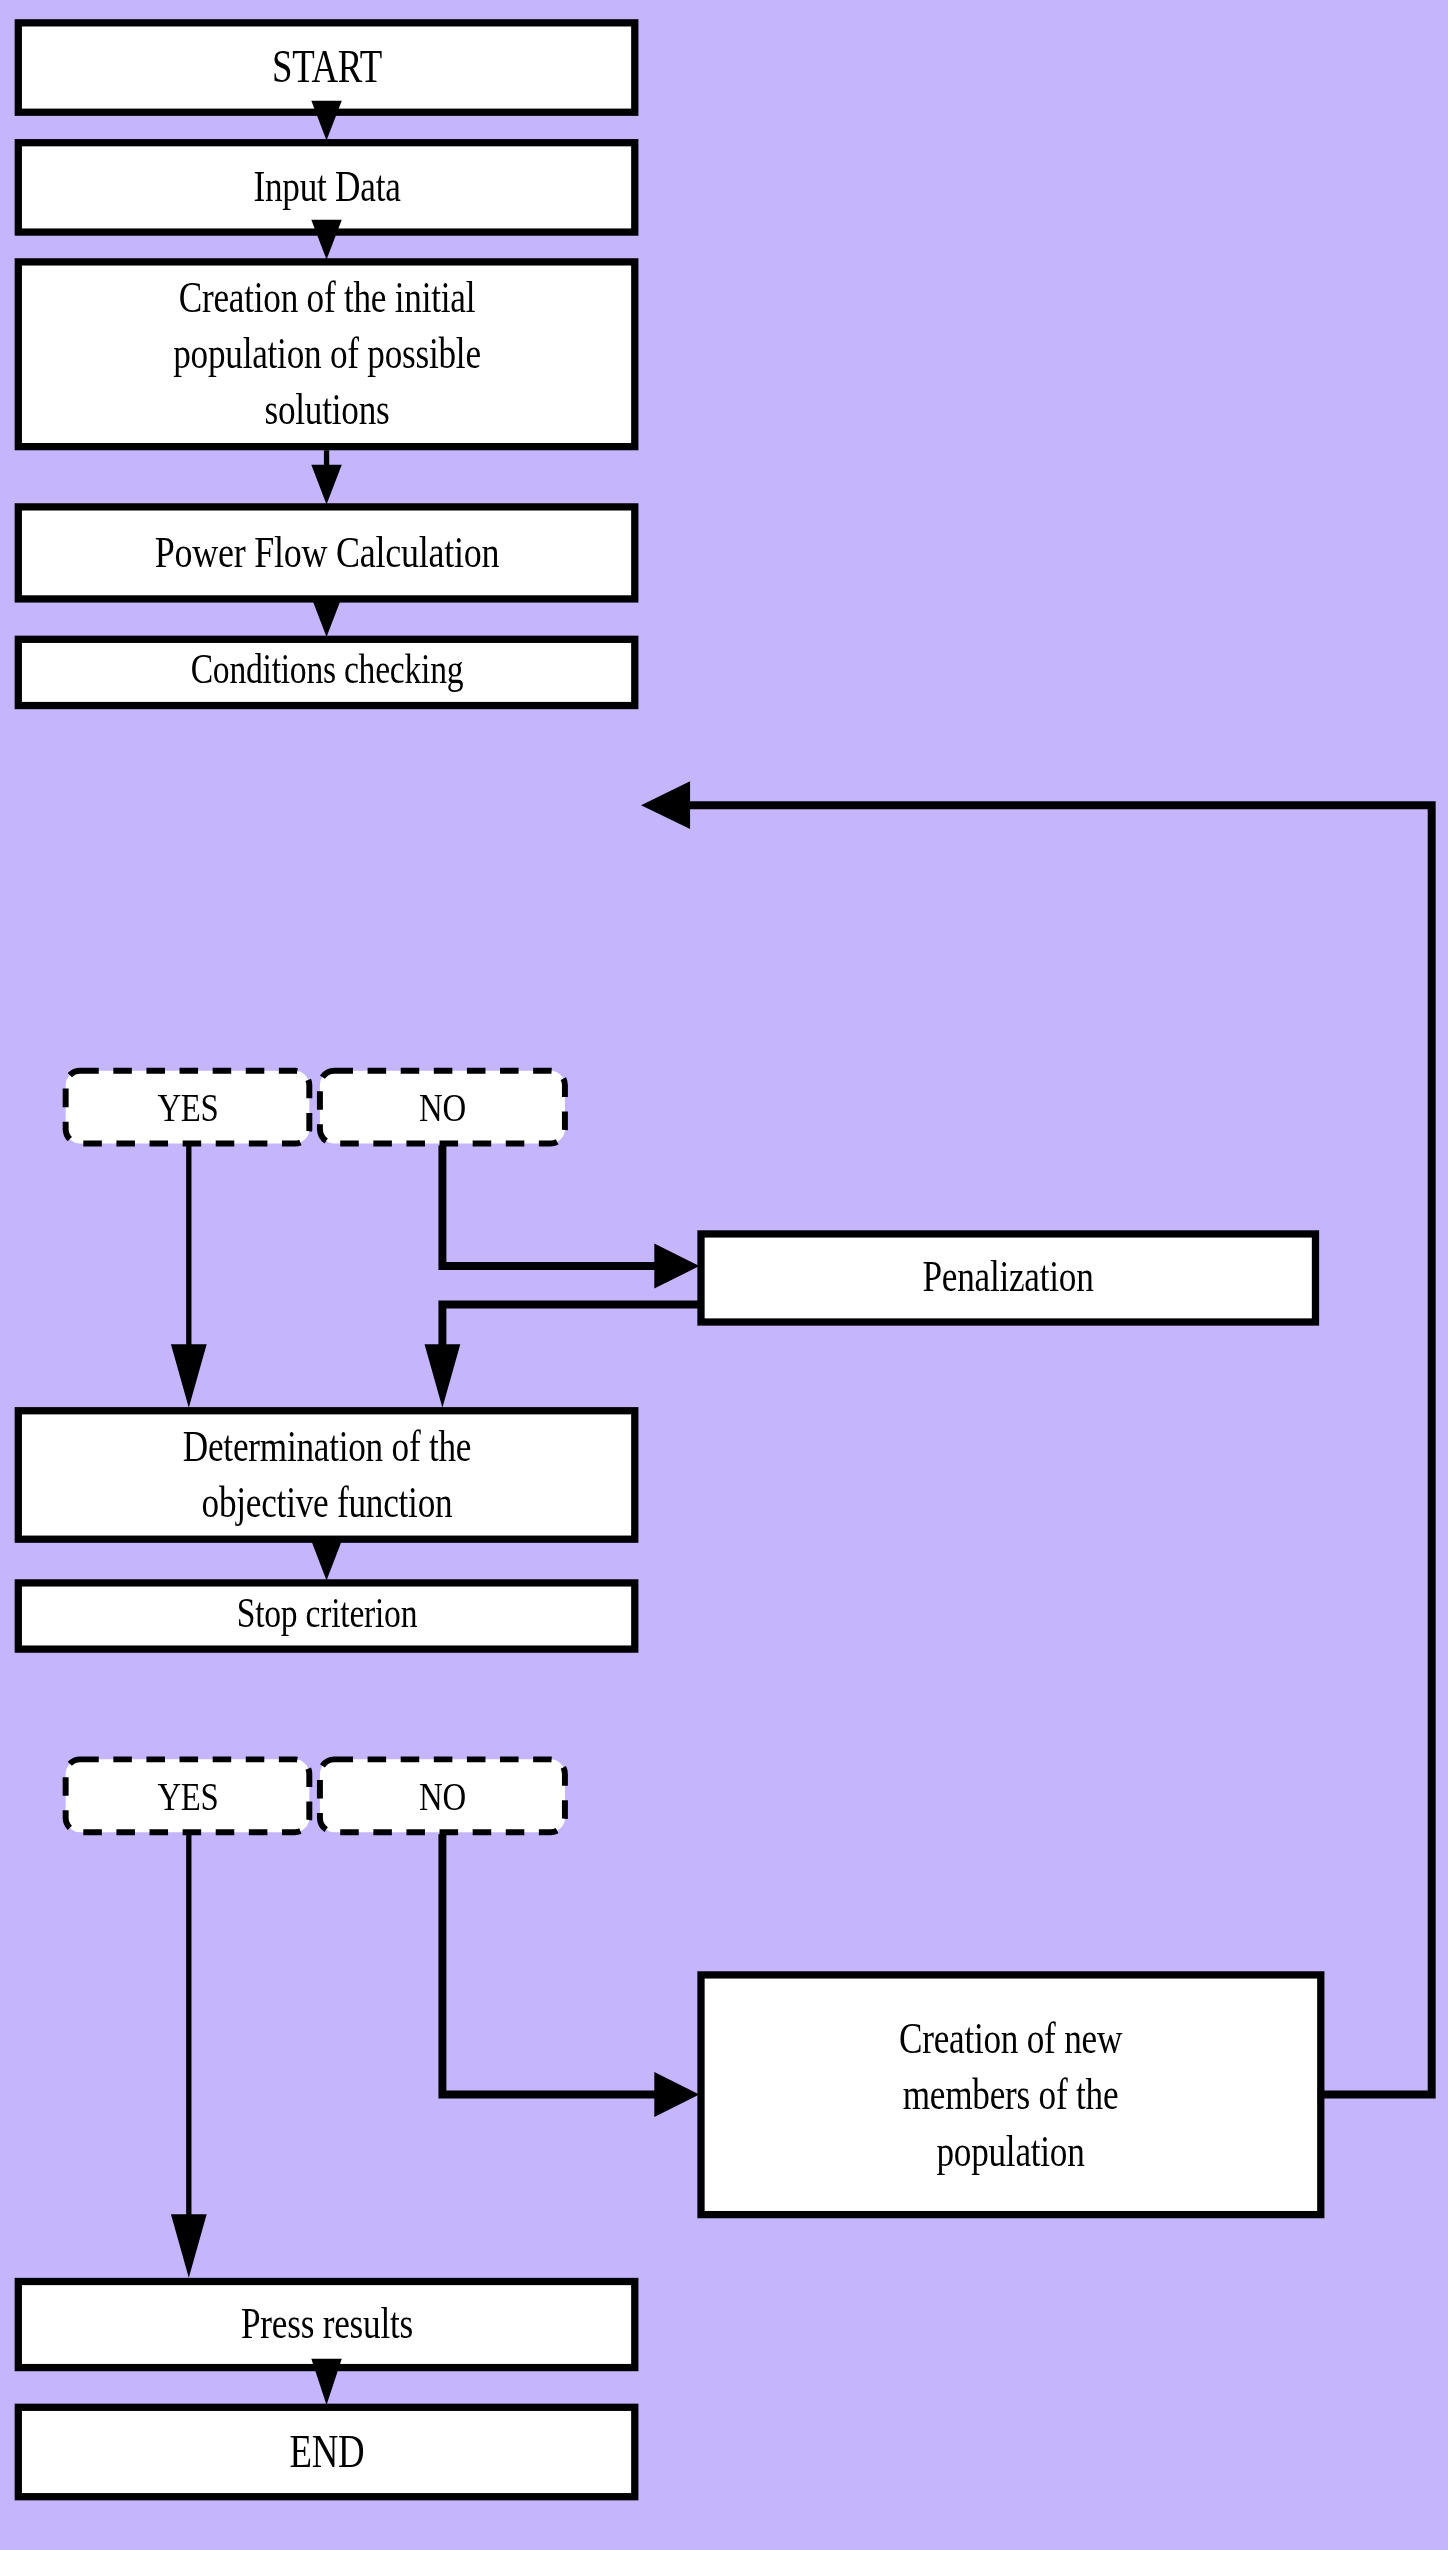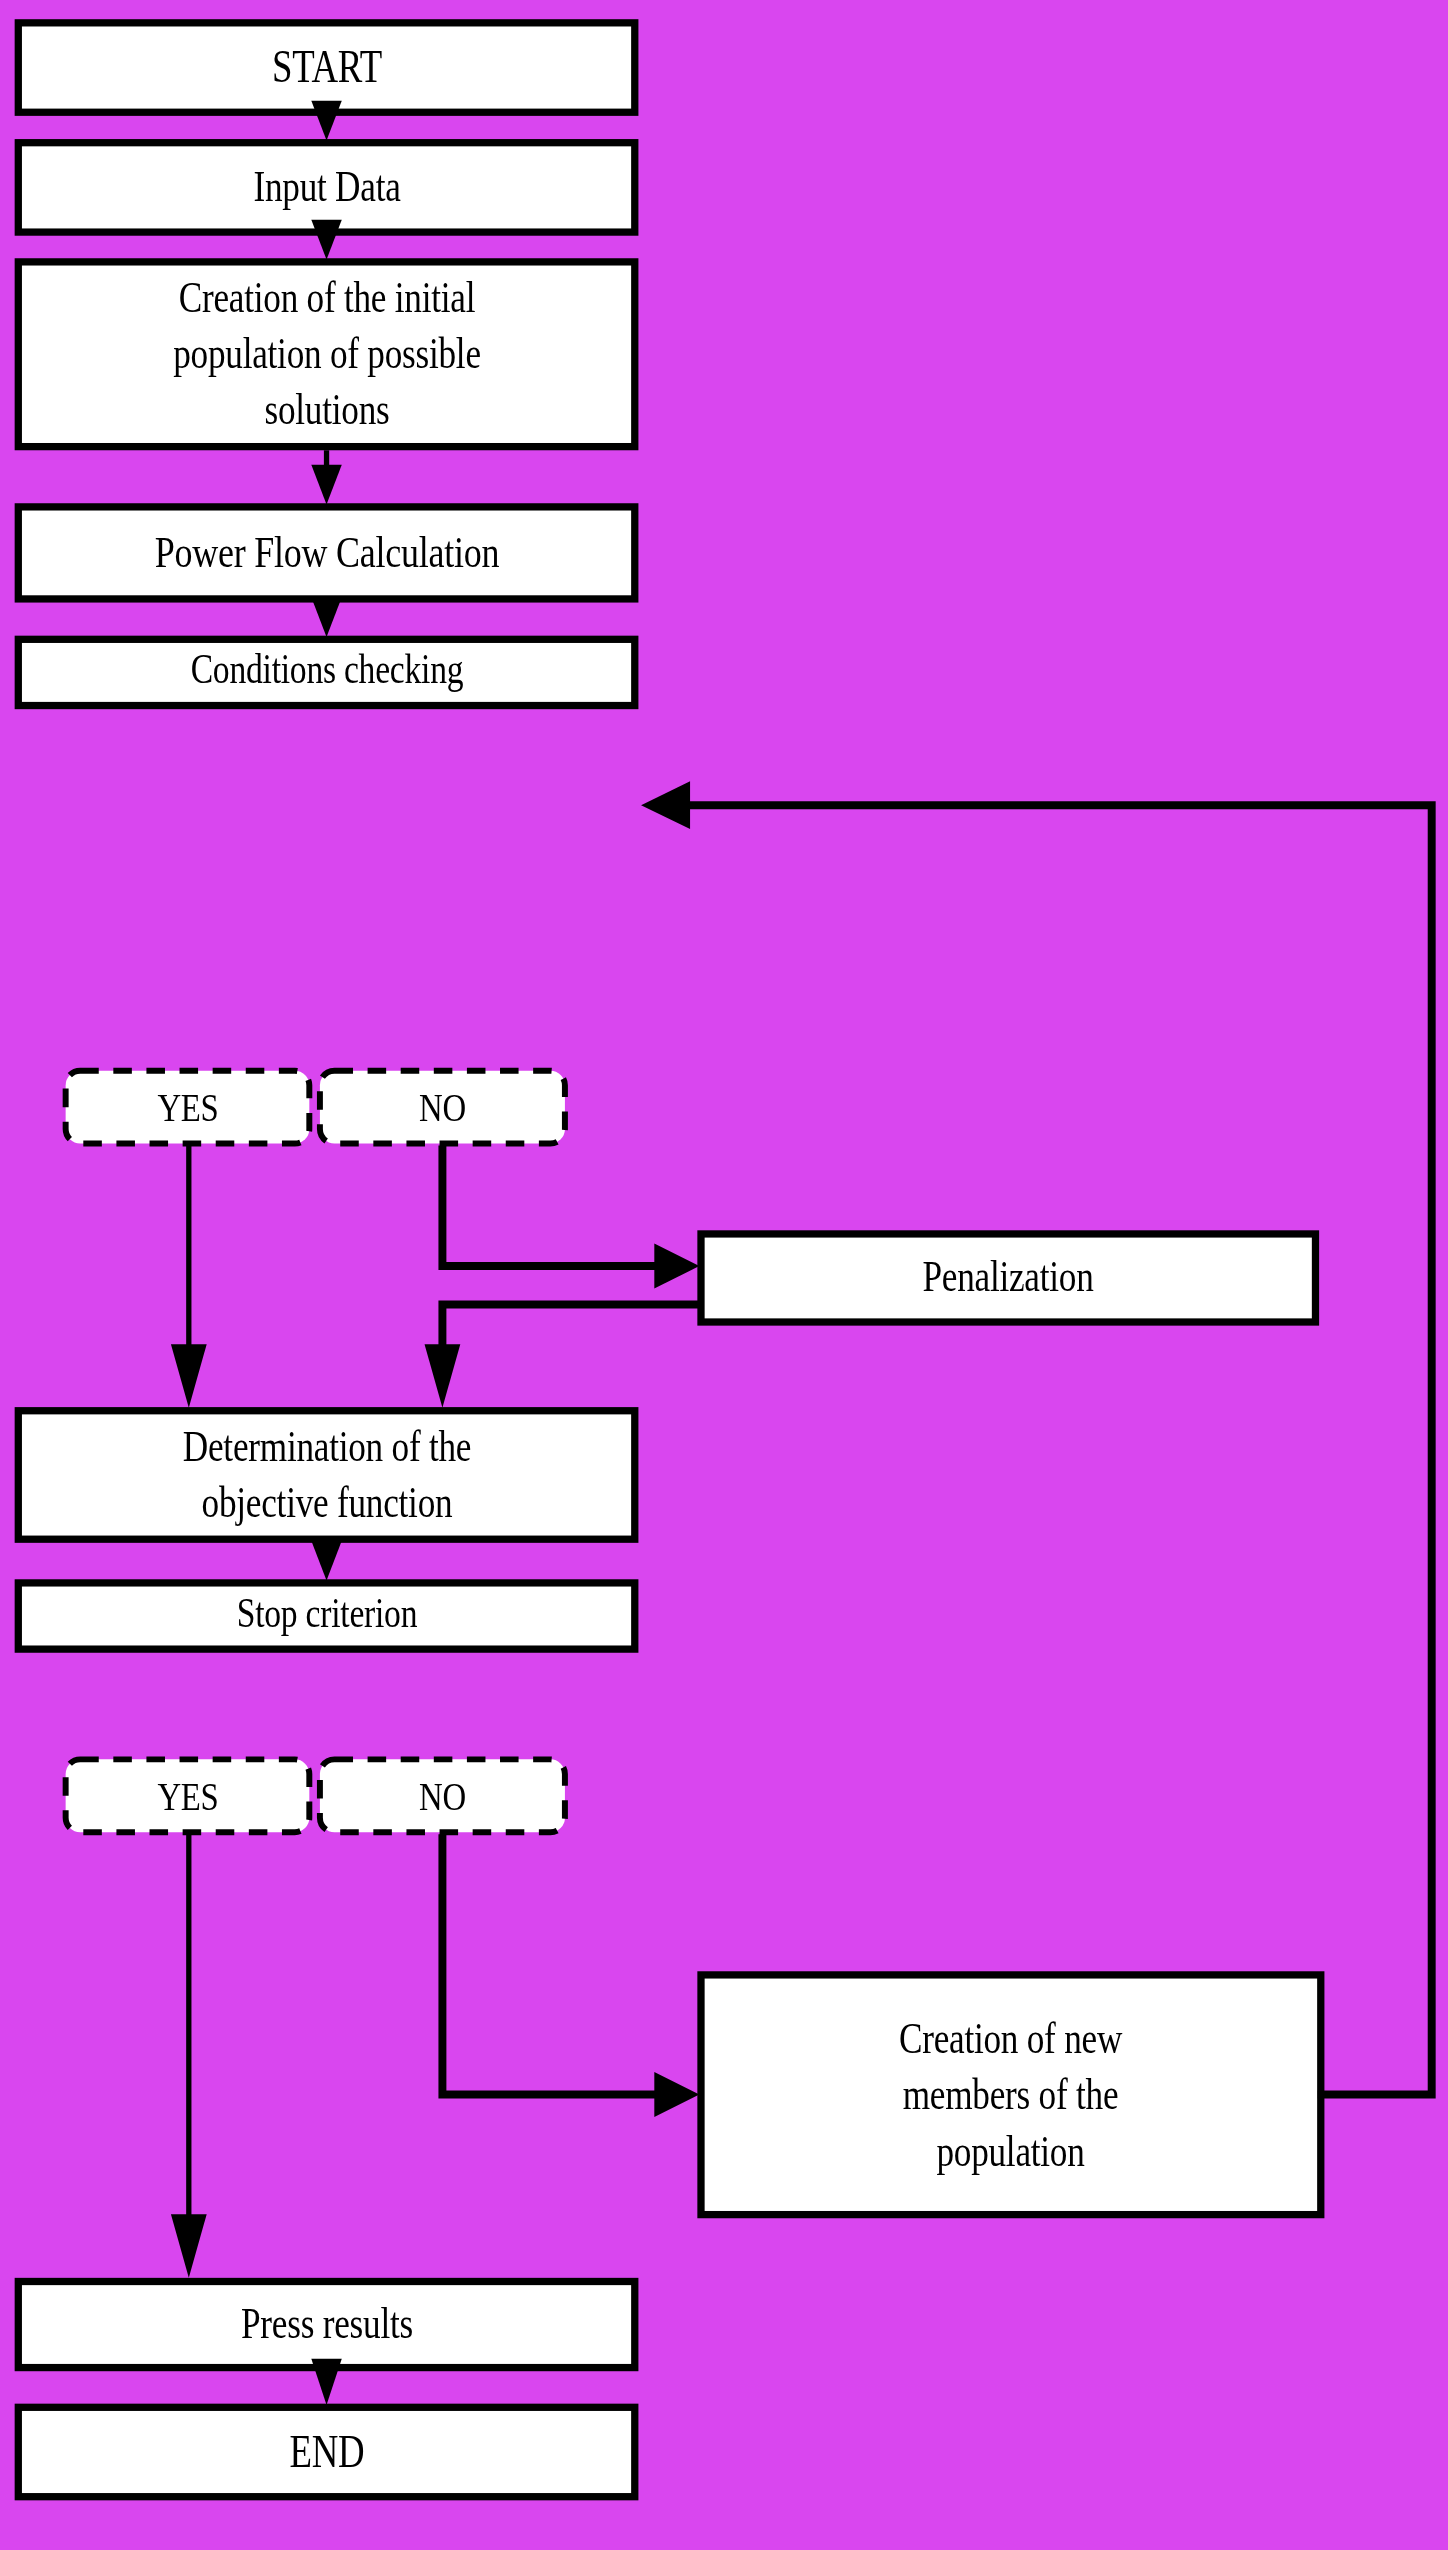--- a/index.html
+++ b/index.html
@@ -4,21 +4,21 @@
 <style>
   html, body {
     margin: 0;
     padding: 0;
     background: #ffffff;
   }
   #page {
     position: relative;
     width: 1449px;
     height: 2550px;
-    background: #d946ef;
+    background: #c4b5fd;
     overflow: hidden;
     font-family: "Liberation Serif", "DejaVu Serif", serif;
   }
   #flow-svg {
     position: absolute;
     left: 0;
     top: 0;
     width: 1449px;
     height: 2550px;
   }

